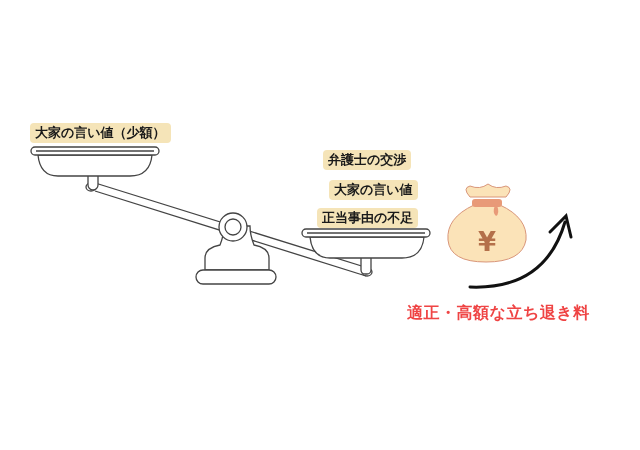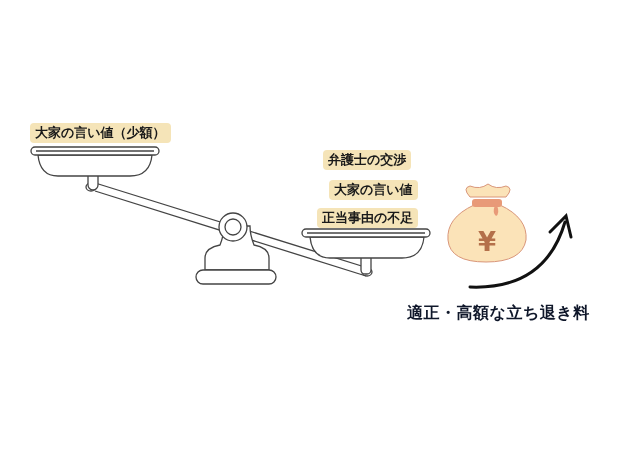--- a/index.html
+++ b/index.html
@@ -4,21 +4,21 @@
 <style>
   html, body { margin:0; padding:0; background:#ffffff; }
   body { width:640px; height:450px; position:relative; overflow:hidden;
          font-family:"DejaVu Sans", sans-serif; }
   .label {
     position:absolute; background:#f5e4b8; color:#1a1a1a;
     font-size:13px; line-height:18px; padding:1px 5px;
     border-radius:4px; white-space:nowrap; font-weight:bold;
   }
   .caption {
-    position:absolute; color:#0f172a; font-size:16px; font-weight:bold;
+    position:absolute; color:#ef4444; font-size:16px; font-weight:bold;
     white-space:nowrap; letter-spacing:0.5px;
   }
   svg { position:absolute; left:0; top:0; }
 </style>
 </head>
 <body>
 
 <svg width="640" height="450" viewBox="0 0 640 450">
 
   <g fill="none" stroke="#444" stroke-width="1.3">

